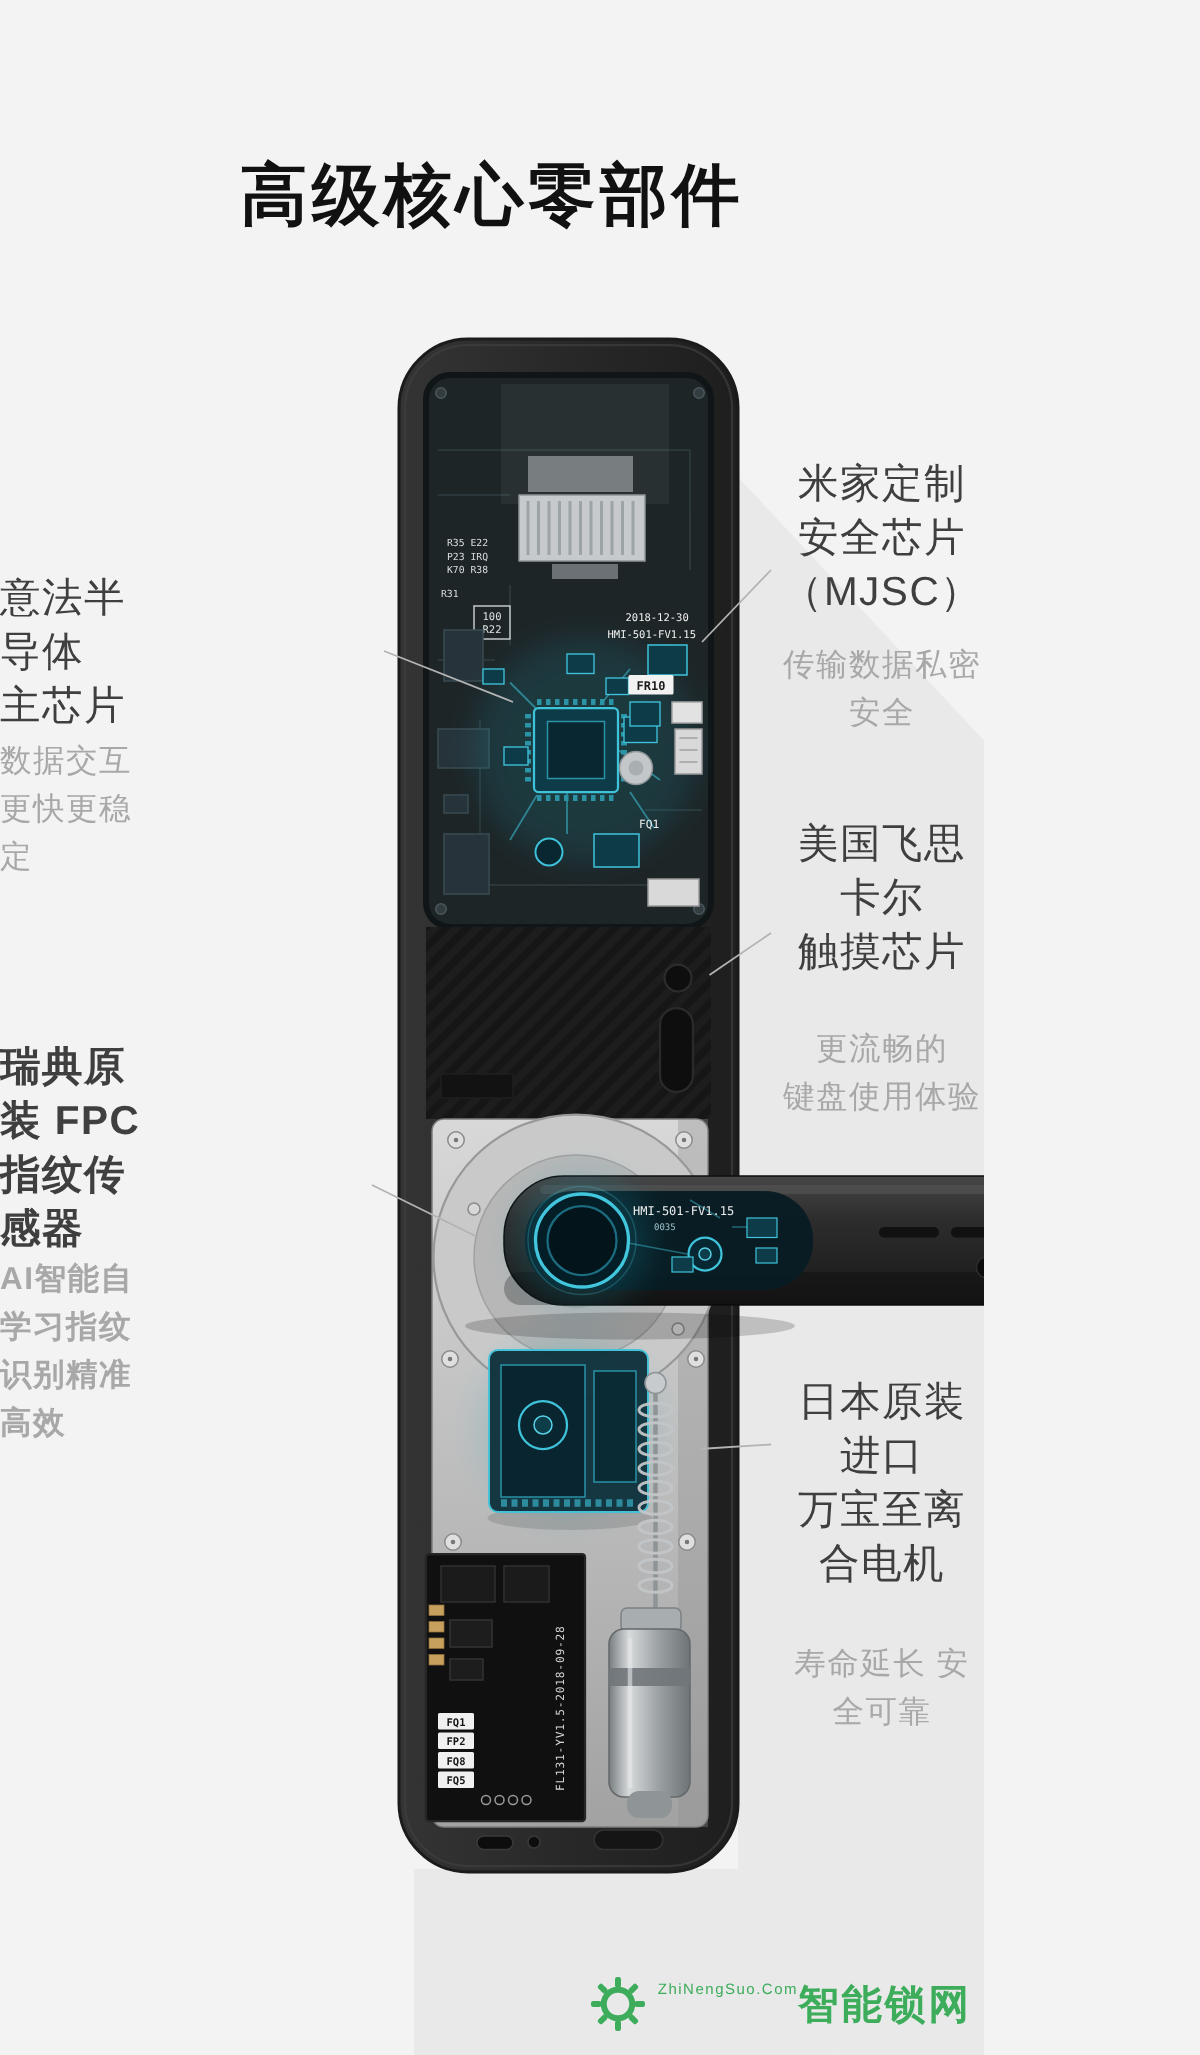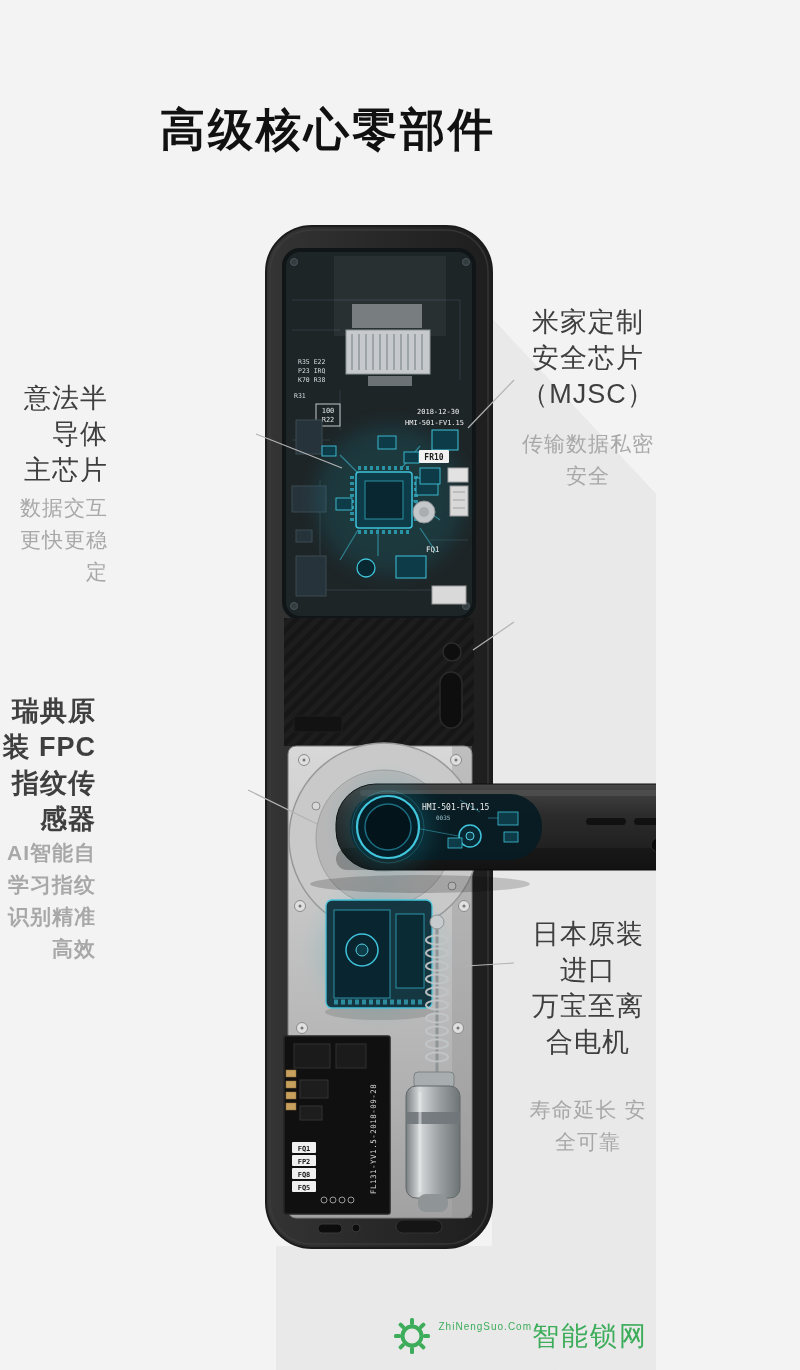--- a/index.html
+++ b/index.html
@@ -7,35 +7,35 @@
   .page { position:relative; width:656px; height:1370px; background:#f3f3f3; overflow:hidden; }
   .page-title {
     position:absolute; top:100px; left:0; width:100%;
     text-align:center; font-size:45px; font-weight:700; color:#111;
     letter-spacing:3px;
   }
   svg.scene { position:absolute; left:0; top:0; width:800px; height:1370px; display:block; }
   .callout { position:absolute; z-index:5; }
   .callout .t { font-size:27px; color:#3f3f3f; line-height:36px; letter-spacing:1px; }
   .callout .s { font-size:21px; color:#a8a8a8; line-height:32px; letter-spacing:1px; }
-  .right-align { text-align:right; }
+  .right-align { }
   .left-align { text-align:center; }
   .c1 { right:548px; top:380px; } .c1 .s { margin-top:4px; }
   .c2 { left:520px;  top:304px; } .c2 .s { margin-top:16px; }
   .c3 { left:520px;  top:544px; } .c3 .s { margin-top:32px; }
   .c4 { right:560px; top:693px;font-weight:bold; } .c4 .s { }
   .c5 { left:520px;  top:916px; } .c5 .s { margin-top:34px; }
   .mono { font-family:"DejaVu Sans Mono","Liberation Mono",monospace; }
   .watermark {
     position:absolute; right:8px; bottom:14px; z-index:6;
     display:flex; align-items:center; gap:7px; opacity:.92;
   }
   .wm-text { display:flex; flex-direction:row; line-height:1.05; }
   .wm-small { font-size:10px; color:#2fa84f; letter-spacing:1px; }
-  .wm-main { font-size:27px; font-weight:400; color:#2fa84f; letter-spacing:2px; }
+  .wm-main { font-size:27px; font-weight:700; color:#2fa84f; letter-spacing:2px; }
 </style>
 </head>
 <body>
 
 <div class="page">
 
   <div class="page-title">高级核心零部件</div>
 
   <svg class="scene" viewBox="0 0 800 1370" xmlns="http://www.w3.org/2000/svg">
     <defs>
@@ -368,20 +368,30 @@
   <div class="callout c2 left-align">
     <div class="t">
       <span>米家定制</span><br>
       <span>安全芯片（MJSC）</span>
     </div>
     <div class="s">
       <span>传输数据私密安全</span>
     </div>
   </div>
 
+  <div class="callout c3 left-align">
+    <div class="t">
+      <span>美国飞思卡尔</span><br>
+      <span>触摸芯片</span>
+    </div>
+    <div class="s">
+      <span>更流畅的</span><br>
+      <span>键盘使用体验</span>
+    </div>
+  </div>
 
   <div class="callout c4 right-align">
     <div class="t">
       <span>瑞典原装 FPC</span><br>
       <span>指纹传感器</span>
     </div>
     <div class="s">
       <span>AI智能自学习指纹</span><br>
       <span>识别精准高效</span>
     </div>

